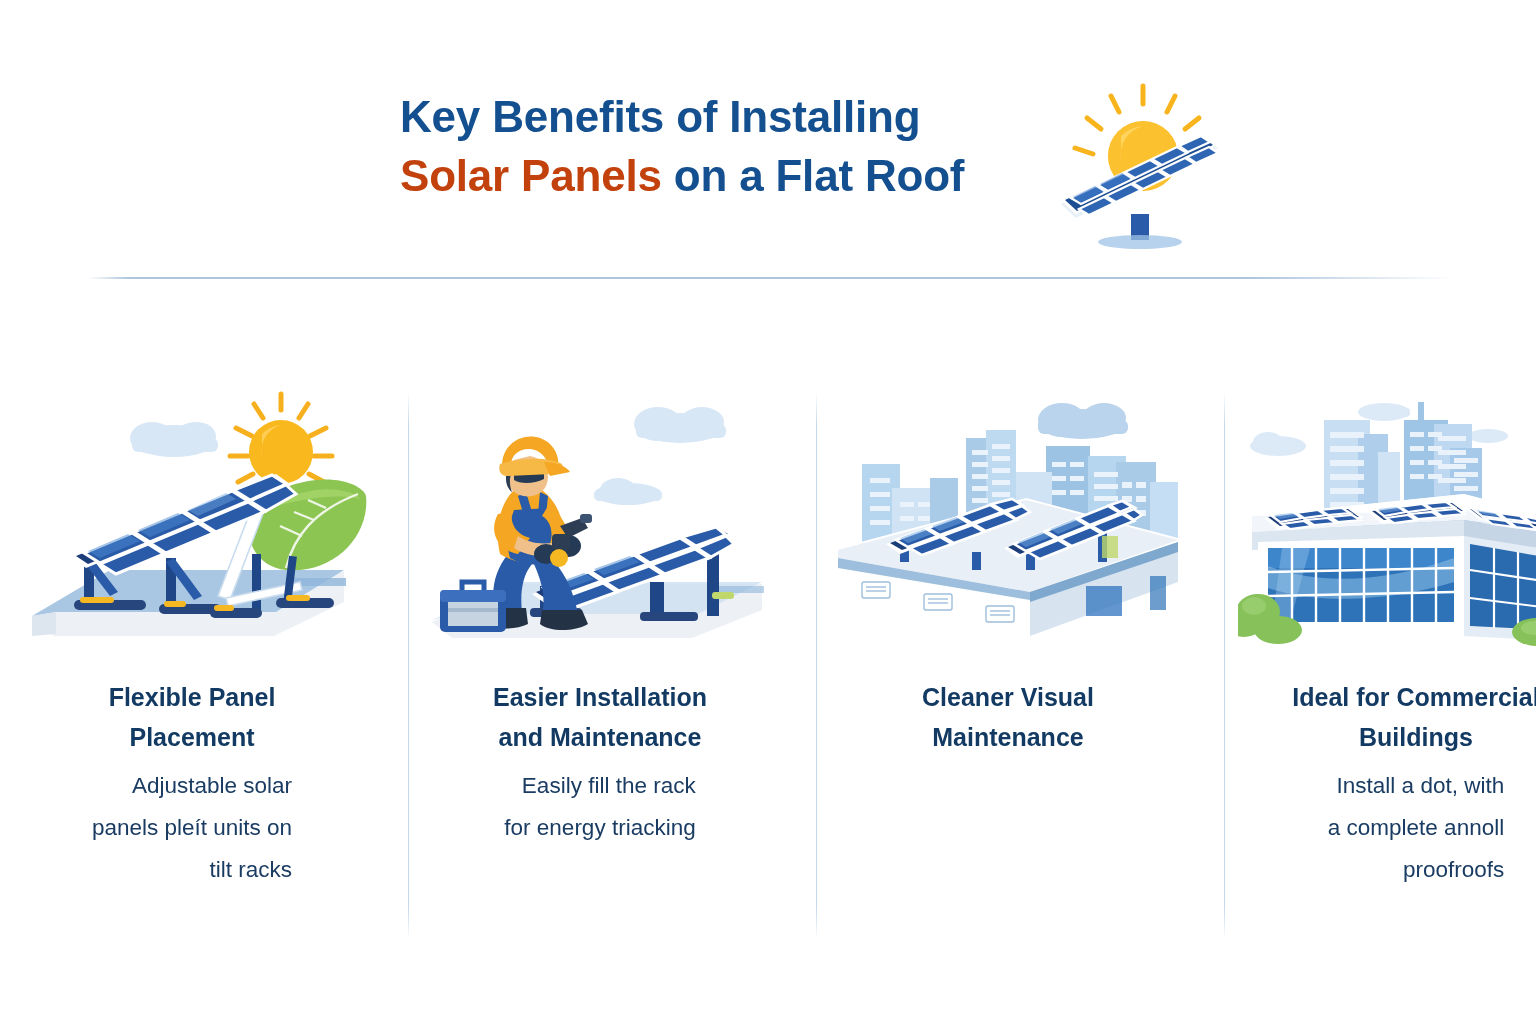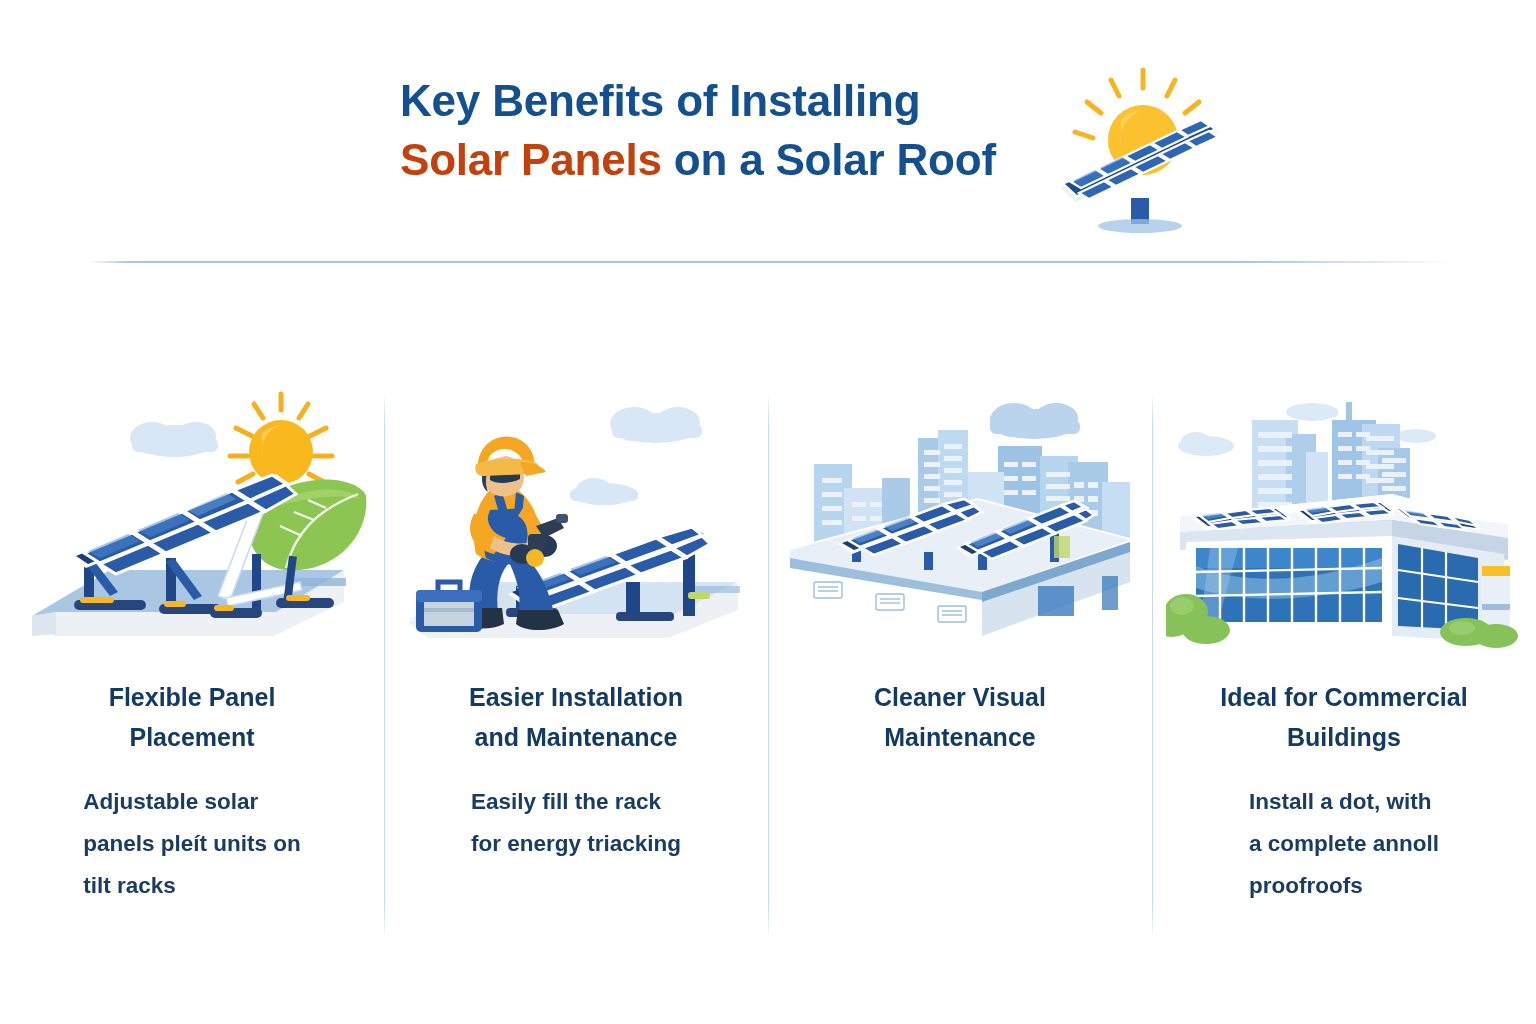--- a/index.html
+++ b/index.html
@@ -11,21 +11,21 @@
   }
   #page {
     position: relative;
     width: 1536px; height: 1024px;
     background: #ffffff;
   }
 
   
   #header {
     position: absolute;
-    left: 0; top: 0;
+    left: 0; top: 16px;
     width: 1316px; height: 262px; padding-left: 26px;
   }
   #title-block {
     position: absolute;
     left: 400px; top: 72px;
     width: 660px;
   }
   .title-line {
     font-size: 44px;
     font-weight: bold;
@@ -51,20 +51,21 @@
        rgba(168,194,221,0.95) 85%,
        rgba(176,200,224,0) 100%);
   }
 
   
   #columns {
     position: absolute;
     left: 0; top: 380px;
     width: 1536px; height: 560px;
     display: flex;
+    gap: 24px;
   }
   .col {
     position: relative;
     flex: 1 1 0;
     padding: 0 14px;
     display: flex;
     flex-direction: column;
     align-items: center;
   }
   .col + .col::before {
@@ -90,42 +91,42 @@
   .col-heading {
     margin-top: 30px;
     font-size: 25px;
     font-weight: bold;
     line-height: 1.58;
     color: #123A63;
     text-align: center;
     white-space: pre-line;
   }
   .col-body {
-    margin-top: 24px;
+    margin-top: 8px;
     font-size: 22.5px;
-    font-weight: bold;
+    font-weight: normal;
     line-height: 1.86;
     color: #1A3C63;
-    text-align: left;
+    text-align: right;
     white-space: pre-line;
   }
 </style>
 </head>
 <body>
 
 <div id="page">
 
   <div id="header">
 
     <div id="title-block">
       <div class="title-line">
         <span>Key Benefits of Installing</span>
       </div>
       <div class="title-line">
-        <span class="title-accent">Solar Panels</span><span> on a Solar Roof</span>
+        <span class="title-accent">Solar Panels</span><span> on a Flat Roof</span>
       </div>
     </div>
 
     <div id="header-art">
       <svg width="220" height="190" viewBox="0 0 220 190">
 
         <g stroke="#F7B41C" stroke-width="5" stroke-linecap="round">
           <line x1="100" y1="8" x2="100" y2="26"></line>
           <line x1="68" y1="18" x2="76" y2="34"></line>
           <line x1="44" y1="40" x2="58" y2="51"></line>

